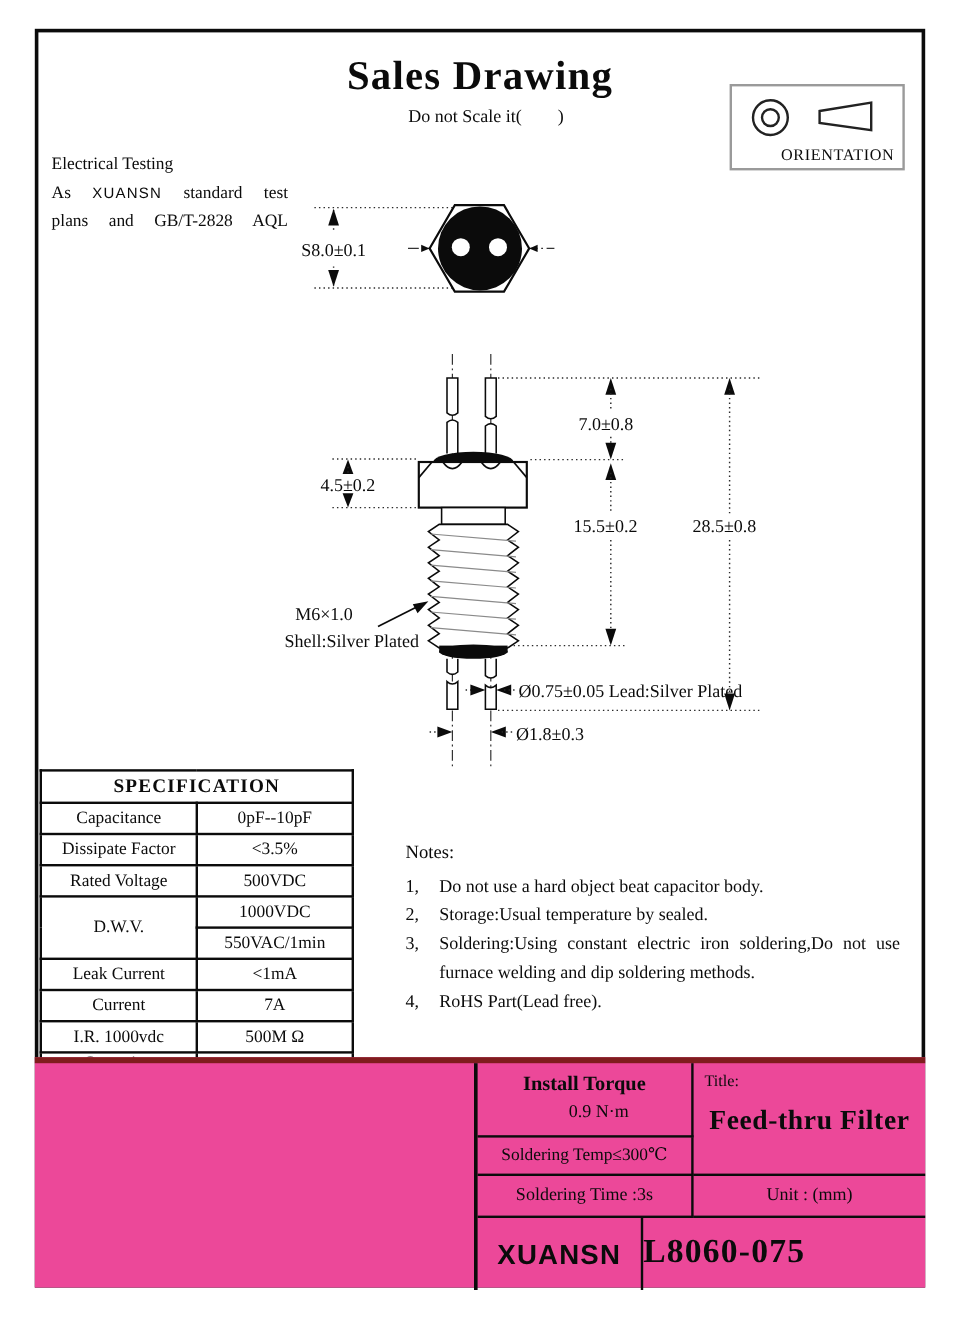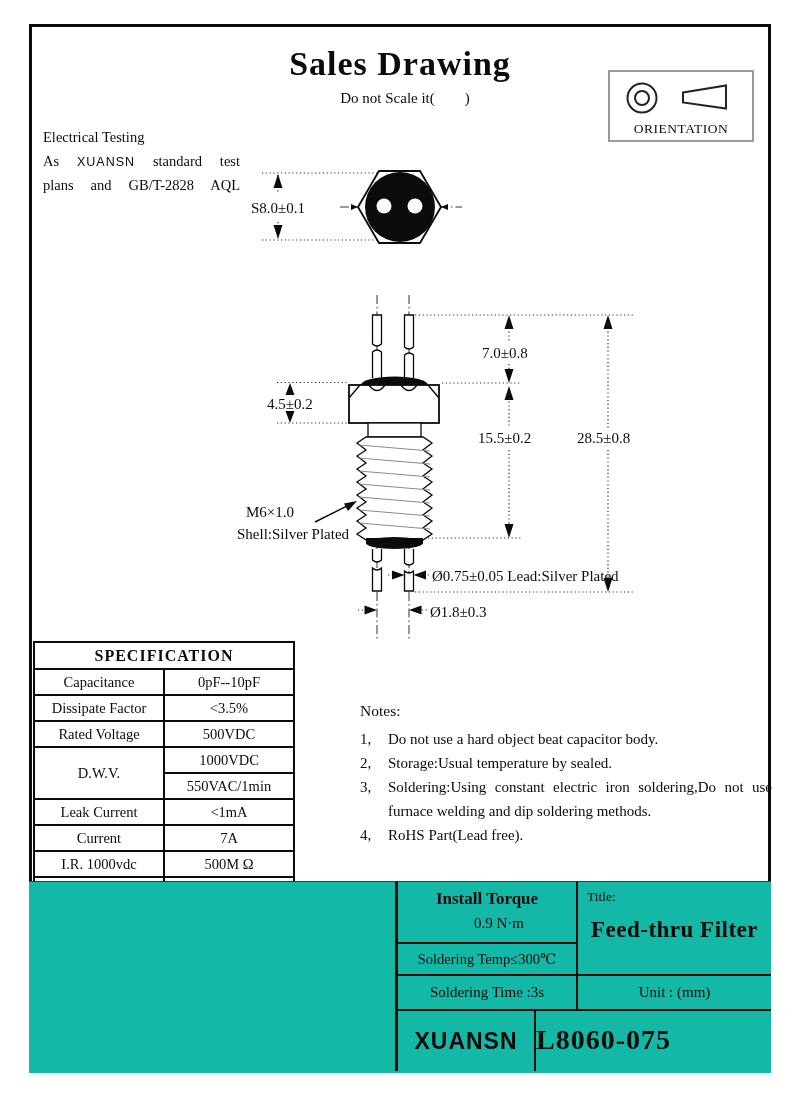--- a/index.html
+++ b/index.html
@@ -5,39 +5,39 @@
   html,body{margin:0;padding:0;background:#fff;}
   .page{position:relative;width:800px;height:1101px;background:#fff;overflow:hidden;
         font-family:"Liberation Serif","DejaVu Serif",serif;color:#0b0b0b;text-decoration:underline;}
   .frame{position:absolute;left:29px;top:24px;width:742px;height:1049px;
          border:3px solid #0b0b0b;box-sizing:border-box;}
   .abs{position:absolute;}
   .doc-title{left:0;top:45px;width:800px;text-align:center;font-size:34px;font-weight:bold;letter-spacing:1px;}
   .doc-sub{left:0;top:90px;width:810px;text-align:center;font-size:15px;white-space:pre;}
   
   .orient{left:608px;top:70px;width:142px;height:68px;border:2px solid #9a9a9a;background:#fff;}
-  .orient-label{position:absolute;left:0;bottom:3px;width:100%;text-align:center;font-size:13.5px;letter-spacing:.5px;}
+  .orient-label{position:absolute;left:0;bottom:3px;width:100%;text-align:center;font-size:13.5px;letter-spacing:.5px;padding-left:17px;}
   
   .etest{left:43px;top:126px;width:197px;font-size:14.5px;line-height:23.5px;}
   .etest .just{text-align:justify;text-align-last:justify;}
   .etest .brand{font-family:"Liberation Sans","DejaVu Sans",sans-serif;font-size:12.5px;letter-spacing:1px;}
   
   .spec{left:33px;top:641px;}
   .spec table{border-collapse:collapse;table-layout:fixed;width:262px;}
   .spec th,.spec td{border:2px solid #0b0b0b;height:24px;text-align:center;vertical-align:middle;
                     font-size:14.5px;padding:0 16px;overflow:hidden;}
   .spec th{font-size:16px;font-weight:bold;letter-spacing:1px;height:25px;}
   
-  .notes{left:360px;top:702px;width:412px;font-size:15px;}
+  .notes{left:338px;top:702px;width:412px;font-size:15px;}
   .notes-head{font-size:15.5px;margin-bottom:7px;}
   .note-item{display:flex;line-height:24px;}
   .note-marker{width:28px;flex:0 0 28px;}
   .note-text{flex:1;text-align:justify;}
   
-  .bottom{left:29px;top:881px;width:742px;height:192px;border-top:1px solid #7f1d1d;box-sizing:border-box;background:#14b8a6;}
+  .bottom{left:29px;top:881px;width:742px;height:192px;border-top:5px solid #7f1d1d;box-sizing:border-box;background:#ec4899;}
   .tblock{position:absolute;left:366px;top:0;width:376px;height:189px;border-left:3px solid #0b0b0b;box-sizing:border-box;}
   .tb-cell{position:absolute;box-sizing:border-box;}
   .c-torque{left:0;top:0;width:180px;height:62px;border-right:2px solid #0b0b0b;border-bottom:2px solid #0b0b0b;text-align:center;}
   .c-torque .l1{font-weight:bold;font-size:17px;margin-top:7px;}
   .c-torque .l2{font-size:15px;margin-top:6px;margin-left:24px;}
   .c-stemp{left:0;top:62px;width:180px;height:32px;border-right:2px solid #0b0b0b;border-bottom:2px solid #0b0b0b;
            text-align:center;font-size:14.5px;line-height:30px;}
   .c-stime{left:0;top:94px;width:180px;height:35px;border-right:2px solid #0b0b0b;border-bottom:2px solid #0b0b0b;
            text-align:center;font-size:15px;line-height:33px;}
   .c-title{left:180px;top:0;width:193px;height:94px;border-bottom:2px solid #0b0b0b;}

